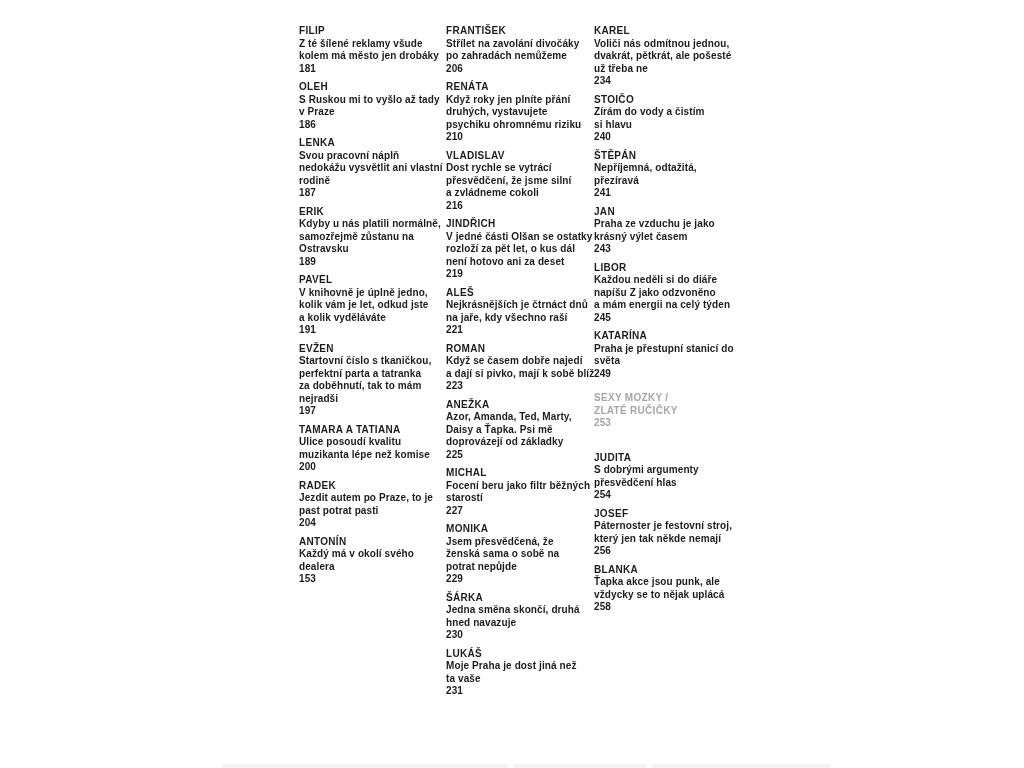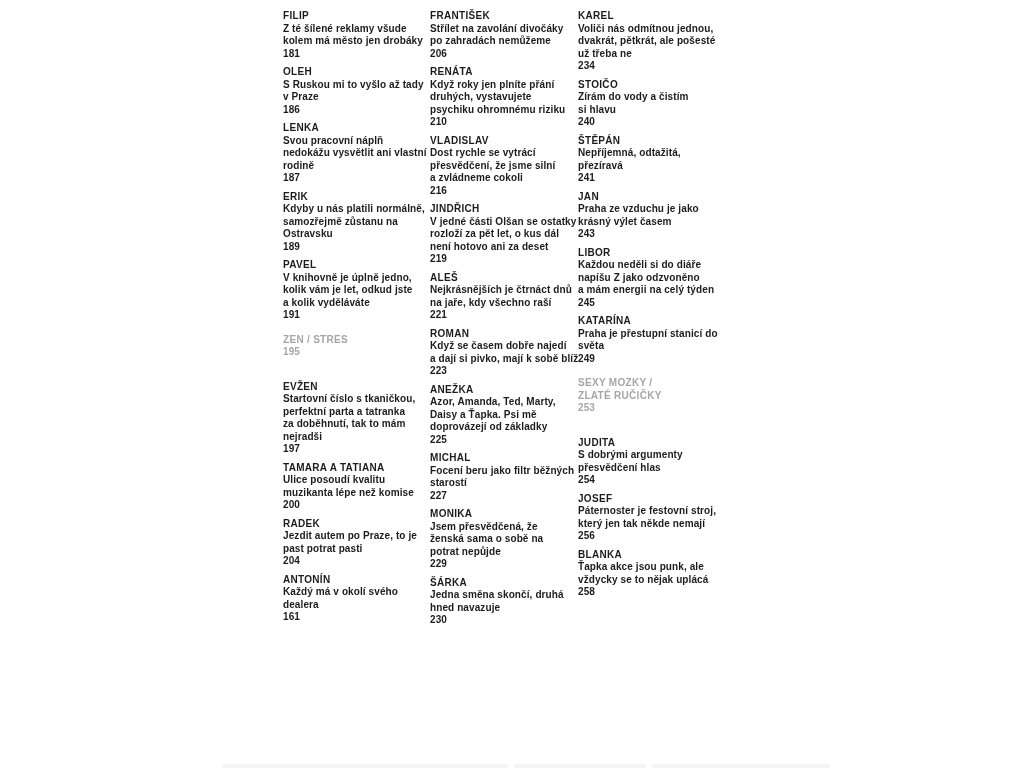--- a/index.html
+++ b/index.html
@@ -12,22 +12,23 @@
     font-family: "Liberation Sans", sans-serif;
   }
   .page {
     position: relative;
     width: 1024px;
     height: 768px;
     background: #ffffff;
   }
   .toc-column {
     position: absolute;
-    top: 10px;
+    top: 25px;
     width: 150px;
+    margin-left: 16px;
   }
   #col-0 { left: 283px; }
   #col-1 { left: 430px; }
   #col-2 { left: 578px; }
   .entry {
     margin-bottom: 6px;
     color: #1c1c1c;
     font-size: 10px;
     line-height: 12.5px;
     font-weight: 600;
@@ -87,24 +88,20 @@
         <div class="entry-line">Ostravsku</div>
         <div class="entry-page">189</div>
       </div>
       <div class="entry">
         <div class="entry-name">PAVEL</div>
         <div class="entry-line">V knihovně je úplně jedno,</div>
         <div class="entry-line">kolik vám je let, odkud jste</div>
         <div class="entry-line">a kolik vyděláváte</div>
         <div class="entry-page">191</div>
       </div>
-      <div class="entry section">
-        <div class="entry-name">ZEN / STRES</div>
-        <div class="entry-page">195</div>
-      </div>
       <div class="entry">
         <div class="entry-name">EVŽEN</div>
         <div class="entry-line">Startovní číslo s tkaničkou,</div>
         <div class="entry-line">perfektní parta a tatranka</div>
         <div class="entry-line">za doběhnutí, tak to mám</div>
         <div class="entry-line">nejradši</div>
         <div class="entry-page">197</div>
       </div>
       <div class="entry">
         <div class="entry-name">TAMARA A TATIANA</div>
@@ -115,21 +112,21 @@
       <div class="entry">
         <div class="entry-name">RADEK</div>
         <div class="entry-line">Jezdit autem po Praze, to je</div>
         <div class="entry-line">past potrat pasti</div>
         <div class="entry-page">204</div>
       </div>
       <div class="entry">
         <div class="entry-name">ANTONÍN</div>
         <div class="entry-line">Každý má v okolí svého</div>
         <div class="entry-line">dealera</div>
-        <div class="entry-page">161</div>
+        <div class="entry-page">153</div>
       </div>
     </div>
   <div class="toc-column" id="col-1">
       <div class="entry">
         <div class="entry-name">FRANTIŠEK</div>
         <div class="entry-line">Střílet na zavolání divočáky</div>
         <div class="entry-line">po zahradách nemůžeme</div>
         <div class="entry-page">206</div>
       </div>
       <div class="entry">
@@ -184,20 +181,26 @@
         <div class="entry-line">ženská sama o sobě na</div>
         <div class="entry-line">potrat nepůjde</div>
         <div class="entry-page">229</div>
       </div>
       <div class="entry">
         <div class="entry-name">ŠÁRKA</div>
         <div class="entry-line">Jedna směna skončí, druhá</div>
         <div class="entry-line">hned navazuje</div>
         <div class="entry-page">230</div>
       </div>
+      <div class="entry">
+        <div class="entry-name">LUKÁŠ</div>
+        <div class="entry-line">Moje Praha je dost jiná než</div>
+        <div class="entry-line">ta vaše</div>
+        <div class="entry-page">231</div>
+      </div>
     </div>
   <div class="toc-column" id="col-2">
       <div class="entry">
         <div class="entry-name">KAREL</div>
         <div class="entry-line">Voliči nás odmítnou jednou,</div>
         <div class="entry-line">dvakrát, pětkrát, ale pošesté</div>
         <div class="entry-line">už třeba ne</div>
         <div class="entry-page">234</div>
       </div>
       <div class="entry">

